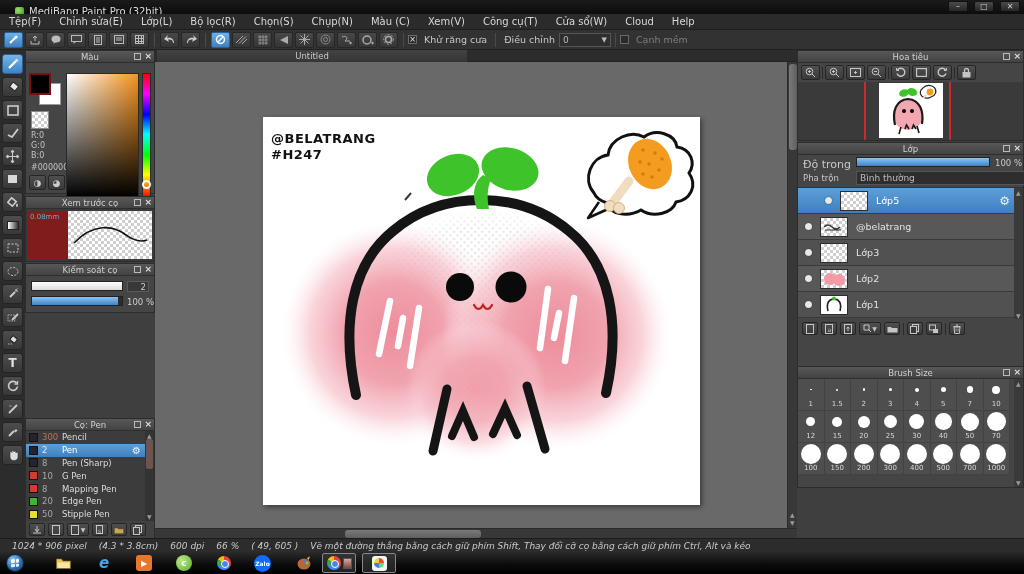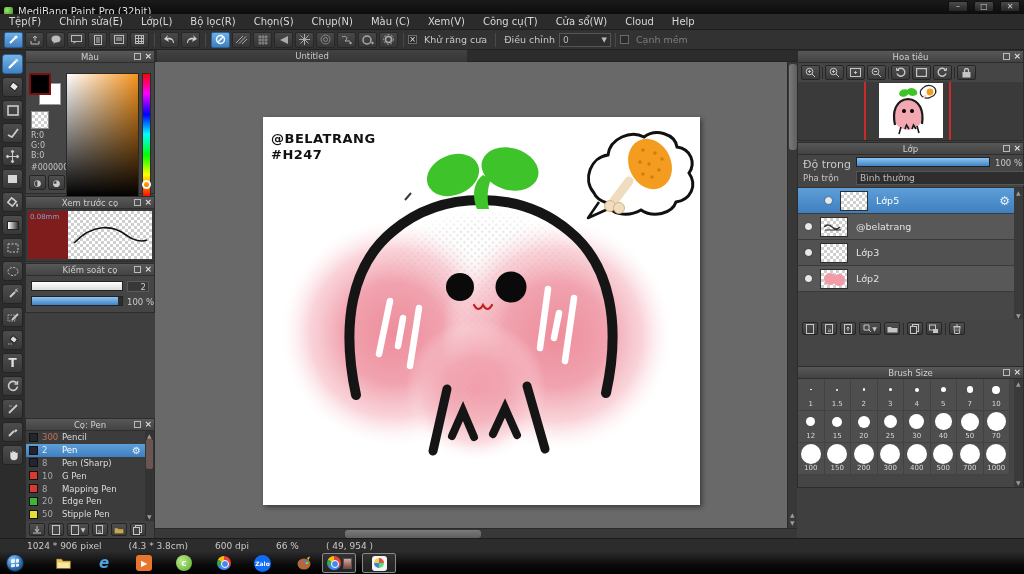--- a/index.html
+++ b/index.html
@@ -3,21 +3,21 @@
 <meta charset="utf-8">
 <style>
   * { margin:0; padding:0; box-sizing:border-box; }
   html,body { width:1024px; height:574px; overflow:hidden; background:#000;
     font-family:"DejaVu Sans","Liberation Sans",sans-serif; }
   .app { position:absolute; inset:0; width:1024px; height:574px; background:#3f3f3f; }
 
   
   .titlebar { position:absolute; left:0; top:0; width:1024px; height:22px;
     background:linear-gradient(#1a1a1a,#050505); color:#ddd; font-size:10px;
-    display:flex; align-items:center; padding-left:4px; }
+    display:flex; align-items:center; padding-left:15px; }
   .app-ico { width:9px; height:9px; border-radius:2px; background:radial-gradient(circle at 35% 35%,#9fe06a,#2e8f1f); margin-right:5px; }
   .wincontrols { position:absolute; right:4px; top:1px; display:flex; gap:6px; }
   .winbtn { width:20px; height:11px; background:linear-gradient(#4a4a4a,#262626); border:1px solid #111;
     color:#ccc; font-size:8px; line-height:9px; text-align:center; border-radius:2px; }
 
   
   .menubar { position:absolute; left:0; top:14px; width:1024px; height:16px; background:#2b2b2b;
     display:flex; align-items:center; gap:0; border-bottom:1px solid #1e1e1e; }
   .menu-item { color:#d8d8d8; font-size:10px; padding:0 9px; line-height:16px; }
 
@@ -125,21 +125,21 @@
 
   
   .bscell { width:26.5px; height:32px; background:#4e4e4e; border-right:1px solid #424242; border-bottom:1px solid #424242;
     display:flex; flex-direction:column; align-items:center; justify-content:flex-end; padding-bottom:2px; }
   .bsdot { background:#fff; border-radius:50%; margin-bottom:auto; margin-top:auto; }
   .bsnum { font-size:7px; color:#d8d8d8; line-height:8px; }
 
   
   .statusbar { position:absolute; left:0; top:538px; width:1024px; height:14px; background:#2c2c2c;
     border-top:1px solid #1c1c1c; display:flex; align-items:center; color:#c9c9c9; font-size:9px; white-space:nowrap; overflow:hidden; }
-  .statusbar span { margin-left:27px; }
+  .statusbar span { margin-left:12px;font-style:italic; }
 
   
   .taskbar { position:absolute; left:0; top:552px; width:1024px; height:22px;
     background:linear-gradient(#2a2a2c,#0a0a0b 60%,#000); }
   .orb { position:absolute; left:6px; top:2px; width:18px; height:18px; border-radius:50%;
     background:radial-gradient(circle at 35% 30%,#8ec8f2,#2f6fb4 55%,#163a66); border:1px solid #0c2947;
     display:flex; align-items:center; justify-content:center; }
   .flag { width:8px; height:8px; display:grid; grid-template-columns:1fr 1fr; grid-template-rows:1fr 1fr; gap:1px; transform:skewY(-6deg); }
   .flag i { background:#eaf4fb; border-radius:1px; }
   .tico { position:absolute; top:3px; width:16px; height:16px; border-radius:3px; display:flex; align-items:center; justify-content:center;
@@ -783,20 +783,28 @@
             <span>Lớp3</span>
           </div>
           <div class="lrow" style="background:#585858">
             <span class="vis"></span>
             <span class="lthumb checker"><svg width="26" height="18">
                   <circle cx="9" cy="9" r="6" fill="#f29aa6"></circle>
                   <circle cx="18" cy="10" r="6" fill="#f29aa6"></circle>
                 </svg></span>
             <span>Lớp2</span>
           </div>
+          <div class="lrow" style="background:#515151">
+            <span class="vis"></span>
+            <span class="lthumb" style="background:#fff"><svg width="26" height="18">
+                  <path d="M7 15 C5 7 8 3 13 3 C18 3 21 7 19 15" fill="none" stroke="#222" stroke-width="1.6"></path>
+                  <circle cx="13" cy="2.5" r="2" fill="#3fc32a"></circle>
+                </svg></span>
+            <span>Lớp1</span>
+          </div>
         </div>
         <div style="position:absolute;right:0;top:0;width:9px;height:132px;background:#3a3a3a">
           <span class="scr-arrow" style="left:2px;top:1px">▲</span>
           <span class="scr-arrow" style="left:2px;bottom:1px">▼</span>
         </div>
       </div>
 
       <div style="display:flex;gap:3px;align-items:center;padding:3px 4px">
         <div class="mini">
             <svg width="8" height="10">
@@ -963,21 +971,22 @@
         </div>
       </div>
     </div>
   </div>
 
   <div class="statusbar">
     <span>1024 * 906 pixel</span>
     <span>(4.3 * 3.8cm)</span>
     <span>600 dpi</span>
     <span>66 %</span>
-    <span>( 49, 954 )</span>
+    <span>( 49, 605 )</span>
+    <span>Vẽ một đường thẳng bằng cách giữ phím Shift, Thay đổi cỡ cọ bằng cách giữ phím Ctrl, Alt và kéo</span>
   </div>
 
   <div class="taskbar">
     <div class="orb">
         <div class="flag">
           <i></i>
           <i></i>
           <i></i>
           <i></i>
         </div>

